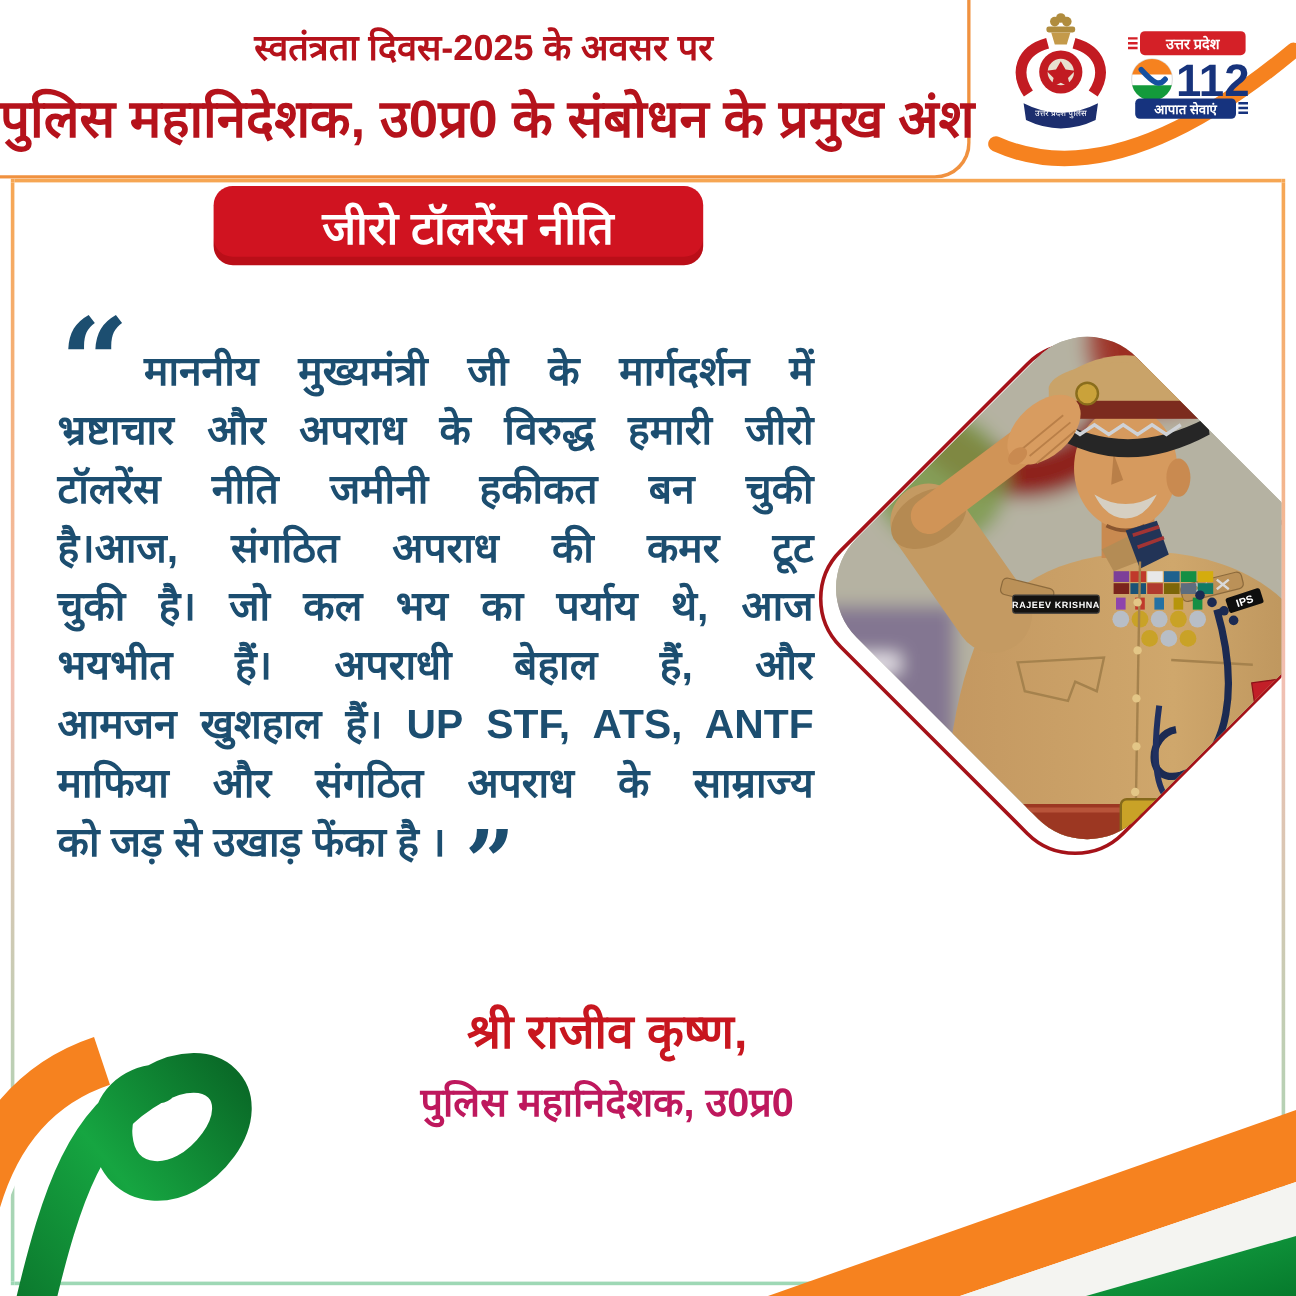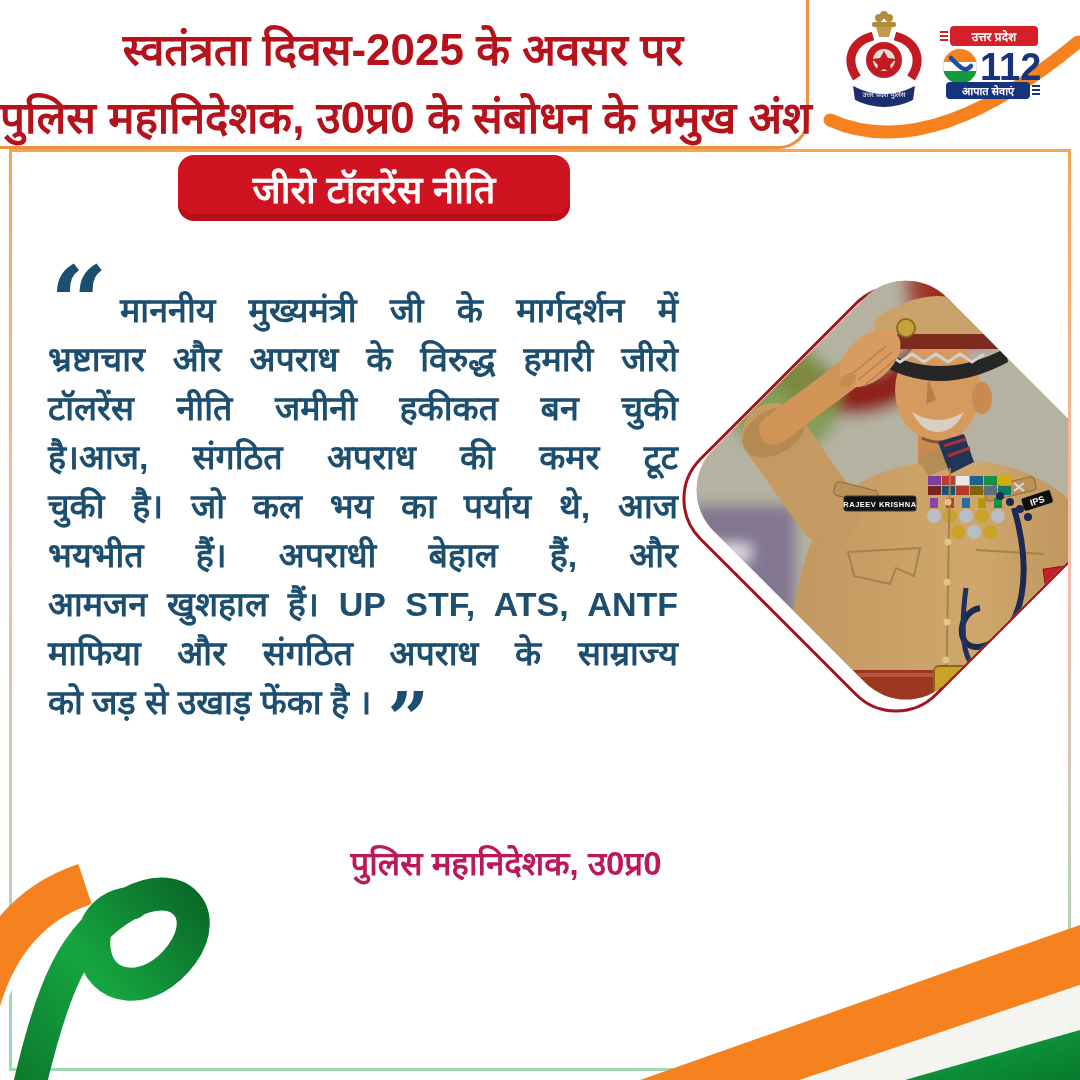--- a/index.html
+++ b/index.html
@@ -9,32 +9,32 @@
 
   
   .frame{position:absolute;left:9px;top:149px;right:9px;bottom:9px;
          border:3px solid;border-image:linear-gradient(180deg,#f6a653 0%,#f2bfb2 45%,#9ed8b5 100%) 1;
          z-index:3;pointer-events:none;}
 
   
   .header-card{position:absolute;left:0;top:0;width:806px;height:146px;background:#ffffff;
                border-right:3px solid #f0913f;border-bottom:3px solid #f0913f;
                border-bottom-right-radius:30px;z-index:4;text-align:center;}
-  .header-line1{margin-top:18px;font-size:44px;font-weight:700;color:#b5121b;white-space:nowrap;}
+  .header-line1{margin-top:18px;font-size:30px;font-weight:700;color:#b5121b;white-space:nowrap;}
   .header-line2{margin-top:8px;font-size:44px;font-weight:700;color:#b5121b;white-space:nowrap;}
 
   .swoosh{position:absolute;left:810px;top:0;width:270px;height:170px;z-index:3;}
 
   .emblem{position:absolute;left:843px;top:10px;width:82px;height:100px;z-index:5;}
   .dial112{position:absolute;left:938px;top:24px;width:104px;height:78px;z-index:5;}
 
   
   .banner{position:absolute;left:178px;top:155px;width:392px;height:66px;background:#d01320;
           border-radius:16px;z-index:5;display:flex;align-items:center;justify-content:center;
-          box-shadow:inset 0 -7px 0 rgba(120,0,0,.25);}
+          box-shadow:inset 0 -7px 0 rgba(120,0,0,.25);padding-left:16px;}
   .banner span{color:#ffffff;font-size:38px;font-weight:700;}
 
   
   .quote{position:absolute;left:48px;top:286px;width:630px;z-index:4;
          color:#1c4e70;font-weight:700;font-size:34px;}
   .qline{height:49px;line-height:49px;text-align:justify;text-align-last:justify;white-space:nowrap;}
   .qline.indent{padding-left:72px;}
   .qline.last{text-align:left;text-align-last:left;}
   .open-quote{position:absolute;left:2px;top:-34px;font-family:"DejaVu Serif","Liberation Serif",serif;
               font-size:100px;font-weight:700;line-height:1;color:#1c4e70;}
@@ -258,20 +258,21 @@
     <div class="qline">चुकी है। जो कल भय का पर्याय थे, आज</div>
     <div class="qline">भयभीत हैं। अपराधी बेहाल हैं, और</div>
     <div class="qline">आमजन खुशहाल हैं। UP STF, ATS, ANTF</div>
     <div class="qline">माफिया और संगठित अपराध के साम्राज्य</div>
     <div class="qline last">
       <span>को जड़ से उखाड़ फेंका है ।</span><span class="close-quote">”</span>
     </div>
   </div>
 
   <div class="attribution">
+    <div class="attr-name">श्री राजीव कृष्ण,</div>
     <div class="attr-title">पुलिस महानिदेशक, उ0प्र0</div>
   </div>
 
   <svg class="deco" viewBox="0 0 1080 1080">
     <defs>
       <linearGradient id="gGrad" x1="0" y1="1" x2="1" y2="0">
         <stop offset="0" stop-color="#0c7a2e"></stop>
           <stop offset="0.5" stop-color="#16a541"></stop>
           <stop offset="1" stop-color="#0a6b28"></stop>
       </linearGradient>

